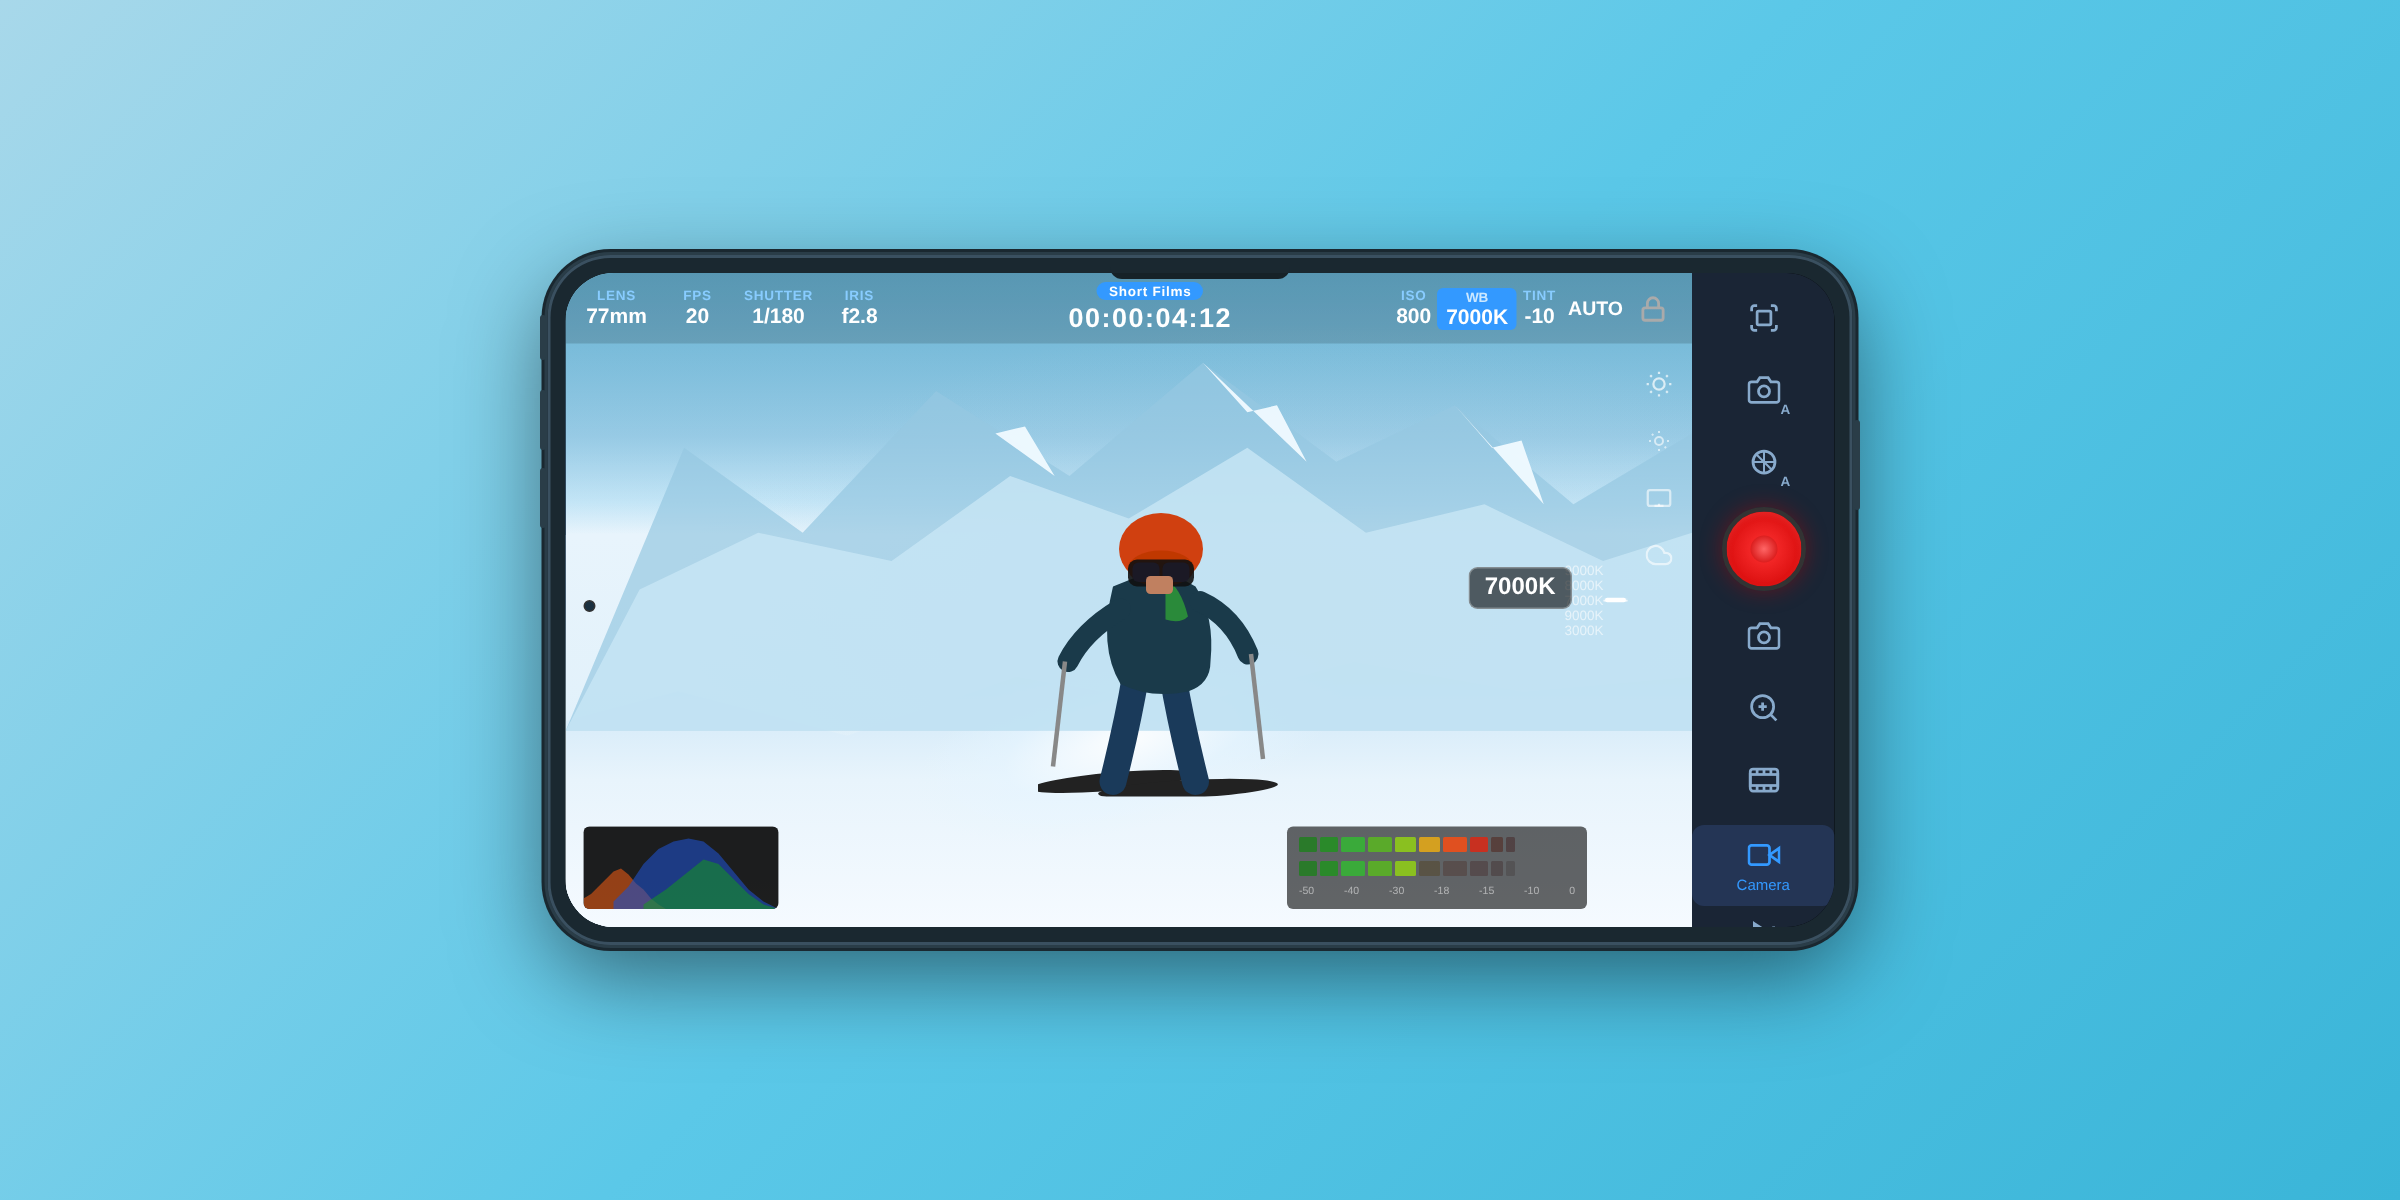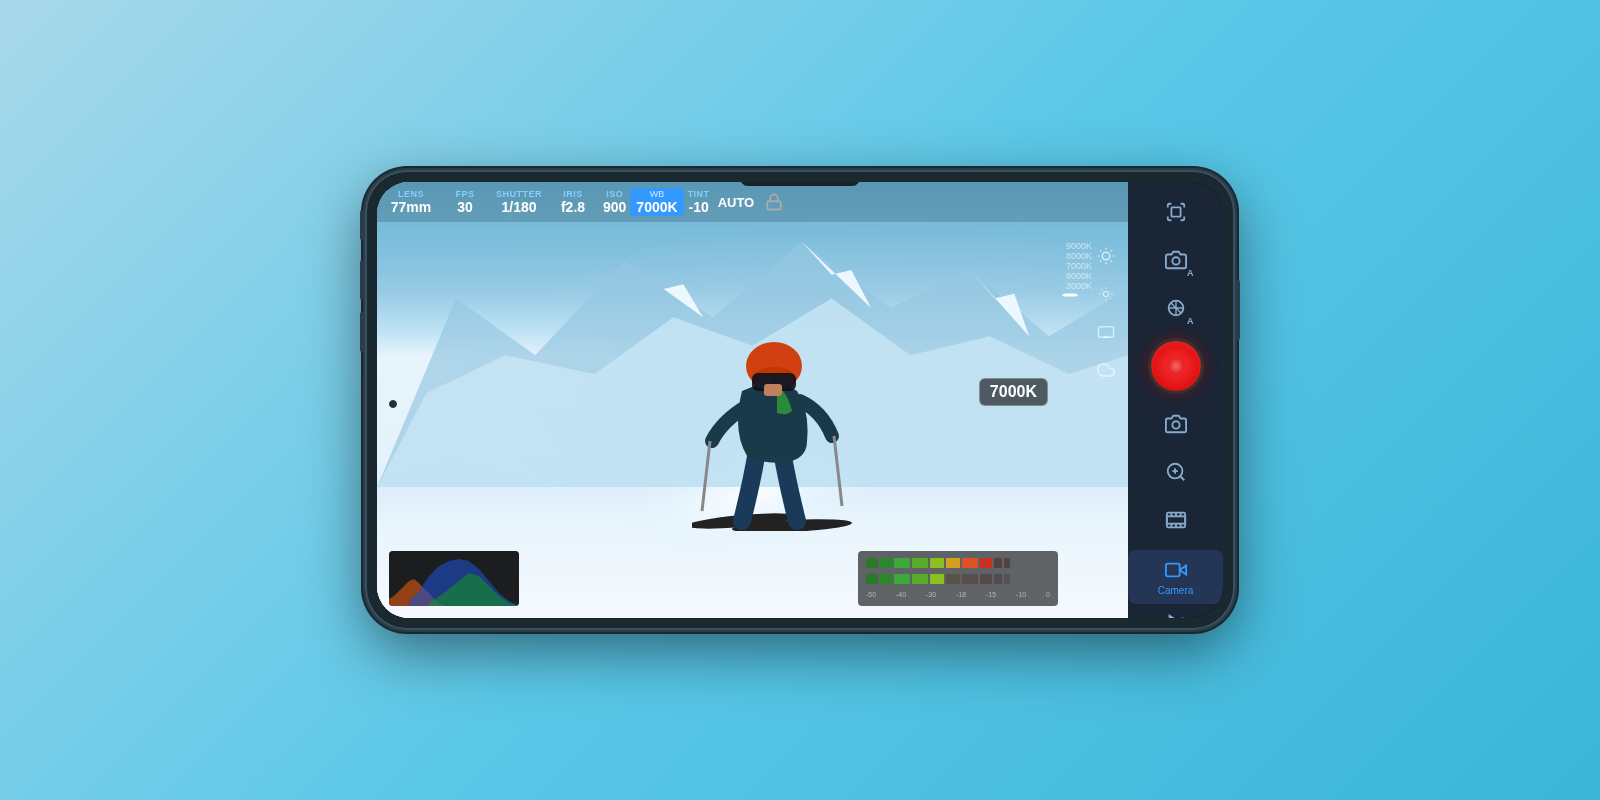--- a/index.html
+++ b/index.html
@@ -227,21 +227,21 @@
       padding: 1px 6px;
       display: flex;
       flex-direction: column;
       align-items: center;
       margin-right: 4px;
     }
 
     .hud-wb-label {
       font-size: 9px;
       color: #cce8ff;
-      font-weight: 400;
+      font-weight: 700;
     }
 
     .hud-wb-value {
       font-size: 14px;
       color: #fff;
       font-weight: 700;
     }
 
     .hud-tint {
       display: flex;
@@ -534,35 +534,39 @@
 
         <div class="snow-spray"></div>
 
         <div class="hud-top">
           <div class="hud-param">
             <span class="hud-label">LENS</span>
             <span class="hud-value">77mm</span>
           </div>
           <div class="hud-param">
             <span class="hud-label">FPS</span>
-            <span class="hud-value">30</span>
+            <span class="hud-value">20</span>
           </div>
           <div class="hud-param">
             <span class="hud-label">SHUTTER</span>
             <span class="hud-value">1/180</span>
           </div>
           <div class="hud-param">
             <span class="hud-label">IRIS</span>
             <span class="hud-value">f2.8</span>
           </div>
 
+          <div class="hud-timecode-area">
+            <span class="hud-film-badge">Short Films</span>
+            <span class="hud-timecode">00:00:04:12</span>
+          </div>
 
           <div class="hud-iso">
             <span class="hud-label">ISO</span>
-            <span class="hud-value">900</span>
+            <span class="hud-value">800</span>
           </div>
 
           <div class="hud-wb-box">
             <span class="hud-wb-label">WB</span>
             <span class="hud-wb-value">7000K</span>
           </div>
 
           <div class="hud-tint">
             <span class="hud-label">TINT</span>
             <span class="hud-value">-10</span>
@@ -612,21 +616,21 @@
               <line x1="12" y1="17" x2="12" y2="19"></line>
             </svg>
           </div>
           <div class="cam-icon">
             <svg width="18" height="18" viewBox="0 0 24 24" fill="none" stroke="rgba(255,255,255,0.6)" stroke-width="2">
               <path d="M18 10h-1.26A8 8 0 1 0 9 20h9a5 5 0 0 0 0-10z"></path>
             </svg>
           </div>
         </div>
 
-        <div style="position:absolute;top:55px;right:12px;bottom:55px;width:50px;z-index:8;display:flex;flex-direction:column;align-items:flex-start;">
+        <div style="position:absolute;top:55px;right:35px;bottom:55px;width:50px;z-index:8;display:flex;align-items:center;">
 
           <div style="display:flex;flex-direction:column;justify-content:space-between;align-items:flex-end;margin-right:4px;padding:4px 0;">
             <span style="font-size:9px;color:rgba(255,255,255,0.6);">9000K</span>
             <span style="font-size:9px;color:rgba(255,255,255,0.6);">8000K</span>
             <span style="font-size:9px;color:rgba(255,255,255,0.6);">7000K</span>
             <span style="font-size:9px;color:rgba(255,255,255,0.6);">9000K</span>
             <span style="font-size:9px;color:rgba(255,255,255,0.6);">3000K</span>
           </div>
 
           <div style="width:8px;background:rgba(0,0,0,0.3);border-radius:4px;position:relative;flex-shrink:0;">

